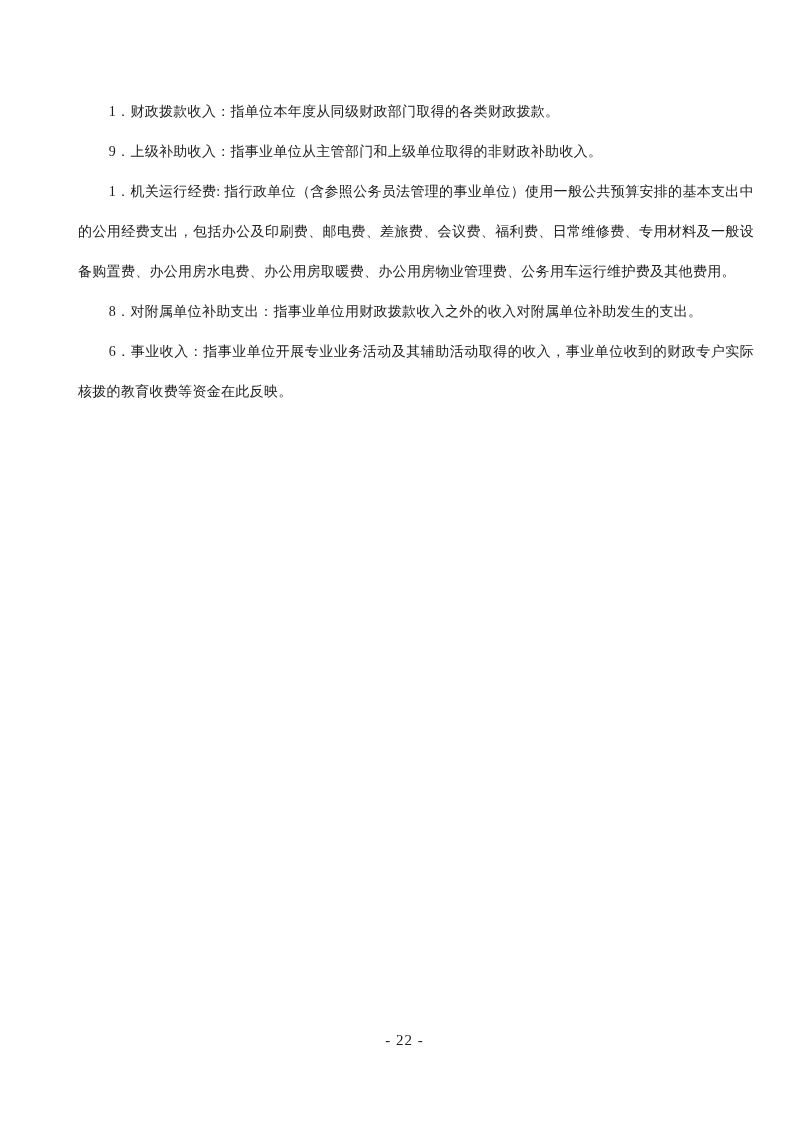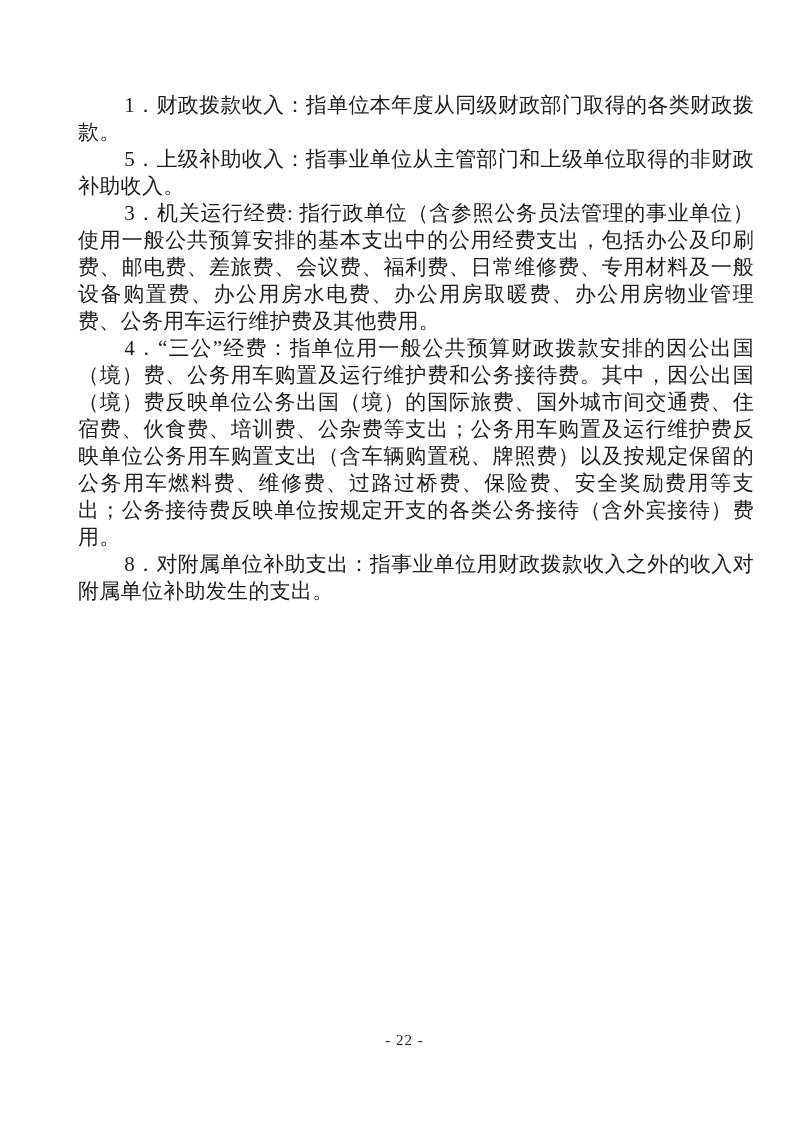--- a/index.html
+++ b/index.html
@@ -14,22 +14,22 @@
     background: #ffffff;
     overflow: hidden;
     font-family: "Liberation Serif", "DejaVu Serif", serif;
     color: #1c1c1c;
   }
   .content {
     position: absolute;
     left: 78px;
     top: 92px;
     width: 676px;
-    font-size: 21px;
-    line-height: 27px;
+    font-size: 14px;
+    line-height: 40px;
     text-align: justify;
     text-justify: inter-ideograph;
     letter-spacing: 0.3px;
   }
   .content p {
     margin: 0;
     padding: 0;
     text-indent: 2.2em;
   }
   .footer {
@@ -43,19 +43,19 @@
     color: #1c1c1c;
     letter-spacing: 1px;
   }
 </style>
 </head>
 <body>
 
 <div class="page">
   <div class="content">
     <p>1．财政拨款收入：指单位本年度从同级财政部门取得的各类财政拨款。</p>
-    <p>5．上级补助收入：指事业单位从主管部门和上级单位取得的非财政补助收入。</p>
-    <p>3．机关运行经费: 指行政单位（含参照公务员法管理的事业单位）使用一般公共预算安排的基本支出中的公用经费支出，包括办公及印刷费、邮电费、差旅费、会议费、福利费、日常维修费、专用材料及一般设备购置费、办公用房水电费、办公用房取暖费、办公用房物业管理费、公务用车运行维护费及其他费用。</p>
-    <p>4．“三公”经费：指单位用一般公共预算财政拨款安排的因公出国（境）费、公务用车购置及运行维护费和公务接待费。其中，因公出国（境）费反映单位公务出国（境）的国际旅费、国外城市间交通费、住宿费、伙食费、培训费、公杂费等支出；公务用车购置及运行维护费反映单位公务用车购置支出（含车辆购置税、牌照费）以及按规定保留的公务用车燃料费、维修费、过路过桥费、保险费、安全奖励费用等支出；公务接待费反映单位按规定开支的各类公务接待（含外宾接待）费用。</p>
+    <p>9．上级补助收入：指事业单位从主管部门和上级单位取得的非财政补助收入。</p>
+    <p>1．机关运行经费: 指行政单位（含参照公务员法管理的事业单位）使用一般公共预算安排的基本支出中的公用经费支出，包括办公及印刷费、邮电费、差旅费、会议费、福利费、日常维修费、专用材料及一般设备购置费、办公用房水电费、办公用房取暖费、办公用房物业管理费、公务用车运行维护费及其他费用。</p>
     <p>8．对附属单位补助支出：指事业单位用财政拨款收入之外的收入对附属单位补助发生的支出。</p>
+    <p>6．事业收入：指事业单位开展专业业务活动及其辅助活动取得的收入，事业单位收到的财政专户实际核拨的教育收费等资金在此反映。</p>
   </div>
   <div class="footer">- 22 -</div>
 </div>
 
 </body></html>

